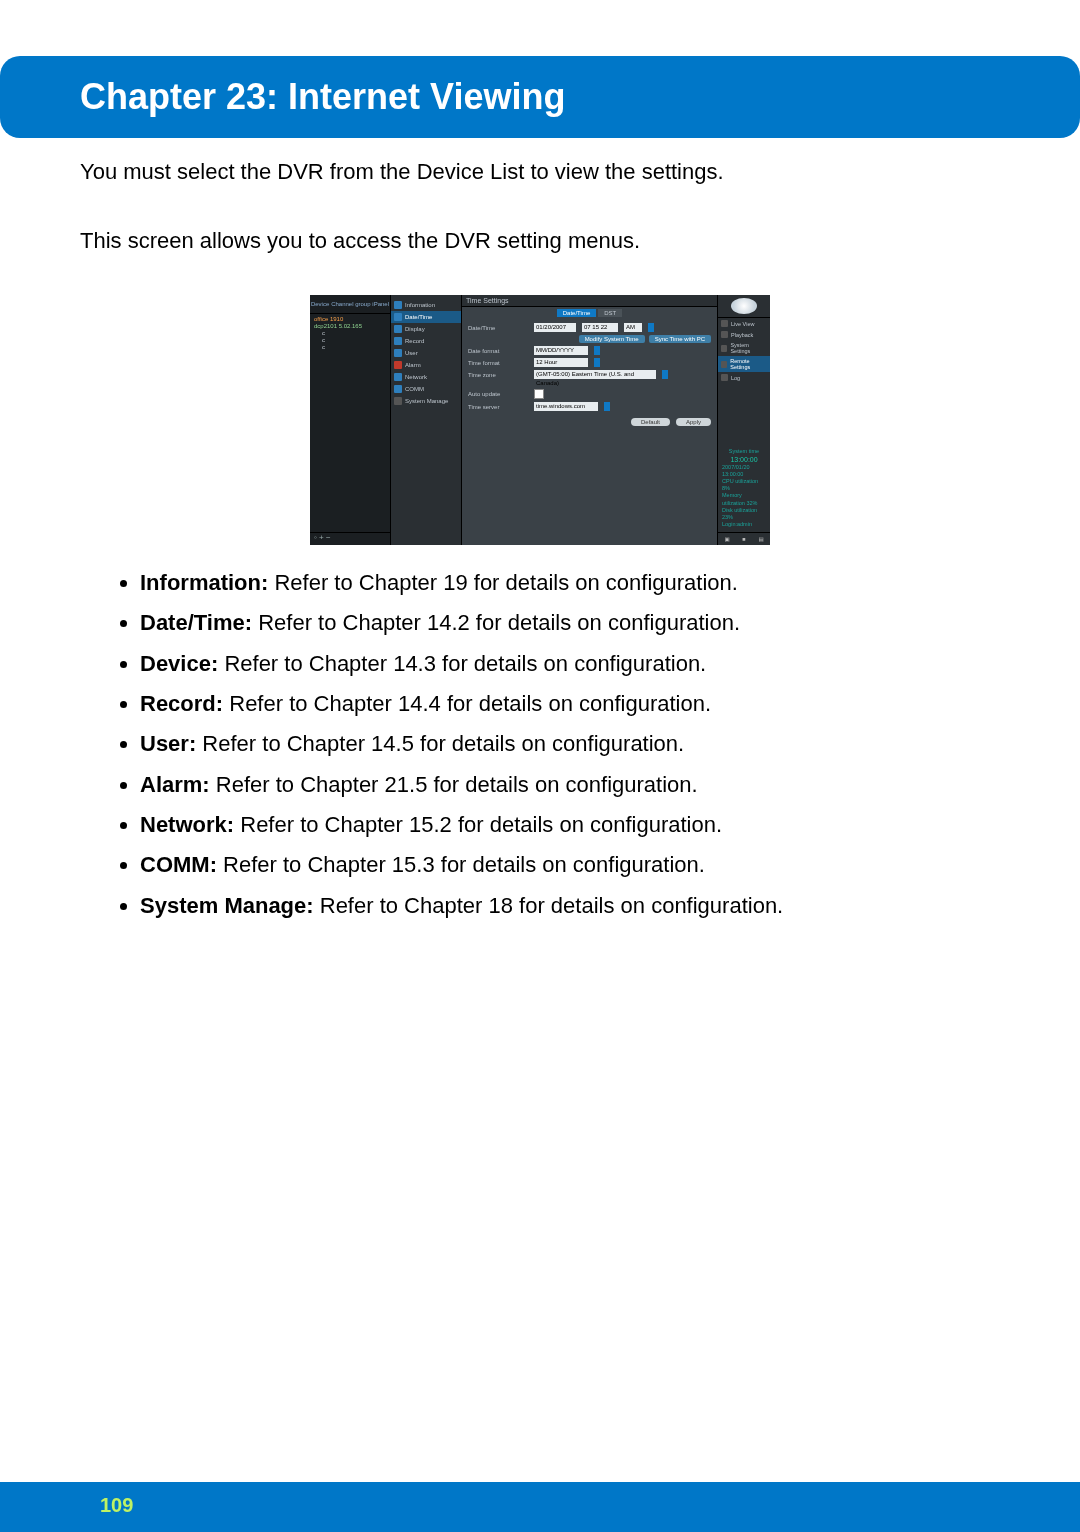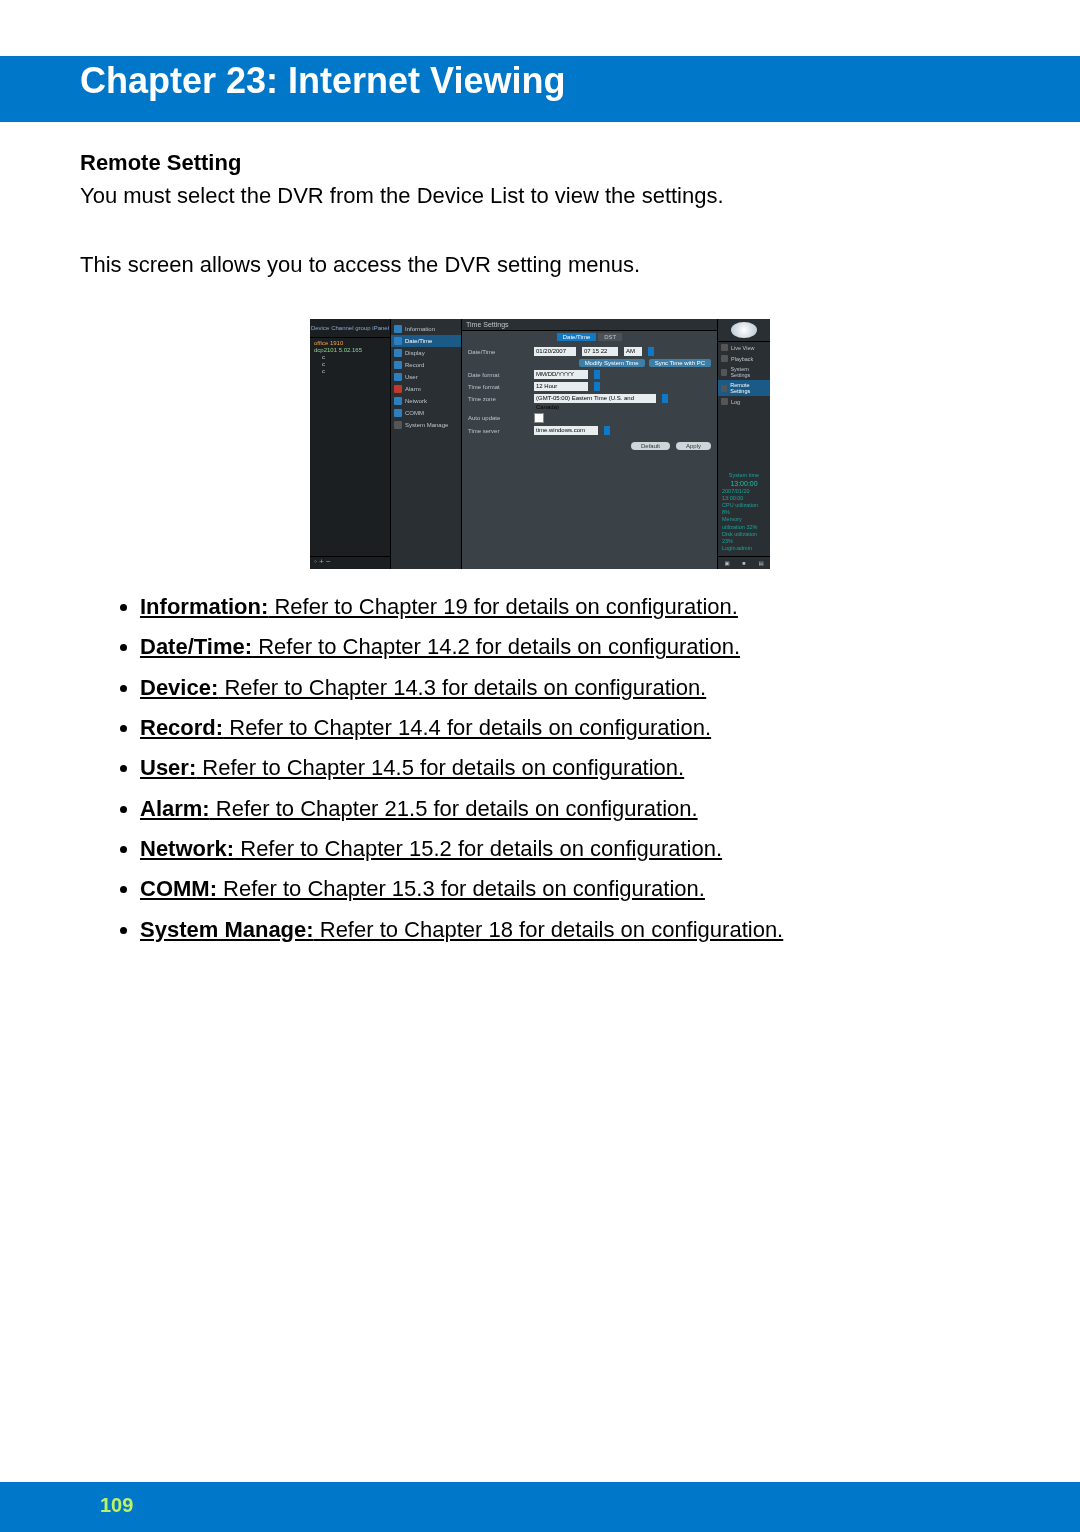--- a/index.html
+++ b/index.html
@@ -14,21 +14,22 @@
     width: 1080px;
     box-sizing: border-box;
   }
   .top-gap {
     height: 56px;
     background: #fff;
   }
   .blue-bar {
     background: #0077c8;
     color: #fff;
-    padding: 4px 0 20px 80px;
+    padding: 20px 0 20px 80px;
+    border-radius: 20px;
   }
   .blue-bar h1 {
     margin: 0;
     font-size: 36px;
     font-weight: bold;
     font-family: Arial, Helvetica, sans-serif;
   }
   .content {
     padding: 20px 80px 60px 80px;
     box-sizing: border-box;
@@ -150,21 +151,20 @@
     margin-top:auto; padding:4px; color:#1aa39a; font-size:5.5px; line-height:1.3;
   }
   .ss-right-status .time { color:#19c5a6; text-align:center; font-size:7px;}
   .ss-right-footer {
     height:12px; border-top:1px solid #000; display:flex; justify-content:space-around; align-items:center; color:#bbb;
   }
   ul.bullets {
     list-style: disc;
     padding-left: 60px;
     margin: 2px 0 0 0;
-    text-decoration: underline;
   }
   ul.bullets li {
     font-size: 22px;
     line-height: 1.65;
     margin-bottom: 4px;
   }
   ul.bullets li b { font-weight: bold; }
   .footer-bar {
     position: fixed;
     left:0;
@@ -186,21 +186,20 @@
 <body>
 
 <div class="page">
   <div class="top-gap"></div>
 
   <div class="blue-bar">
     <h1>Chapter 23: Internet Viewing</h1>
   </div>
 
   <div class="content">
-    <div class="section-title">Remote Setting</div>
     <p class="para">You must select the DVR from the Device List to view the settings.</p>
     <p class="para">This screen allows you to access the DVR setting menus.</p>
 
     <div class="screenshot-wrap">
       <div class="screenshot">
 
         <div class="ss-left">
           <div class="ss-left-top">
             <span>Device</span>
             <span>Channel group</span>

